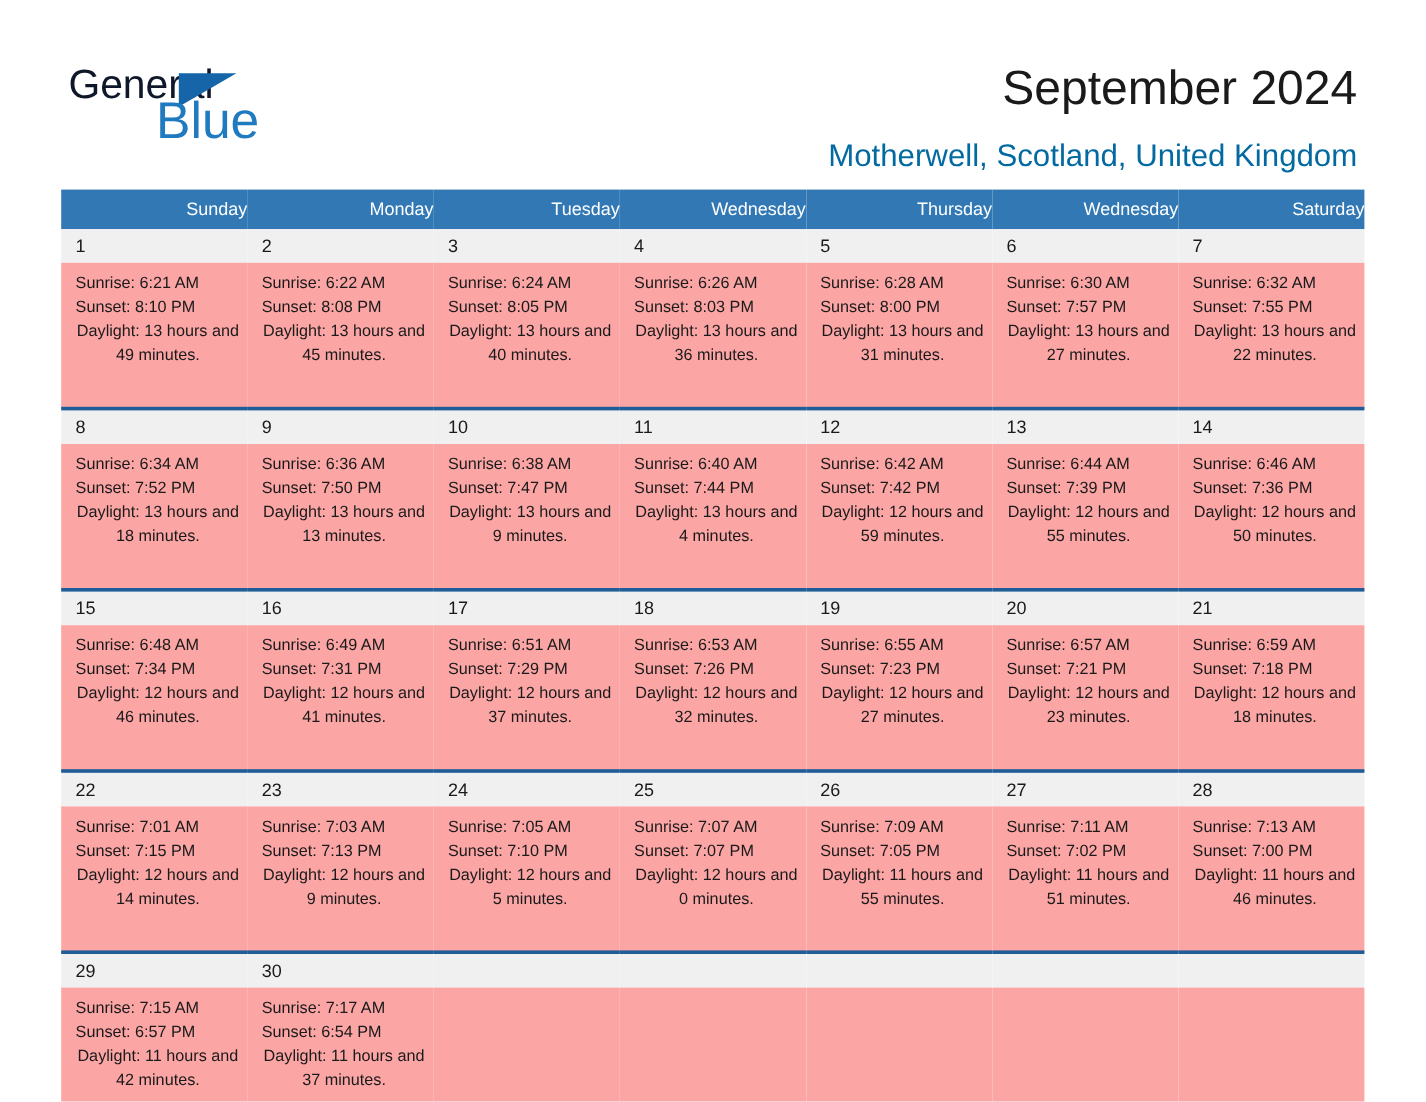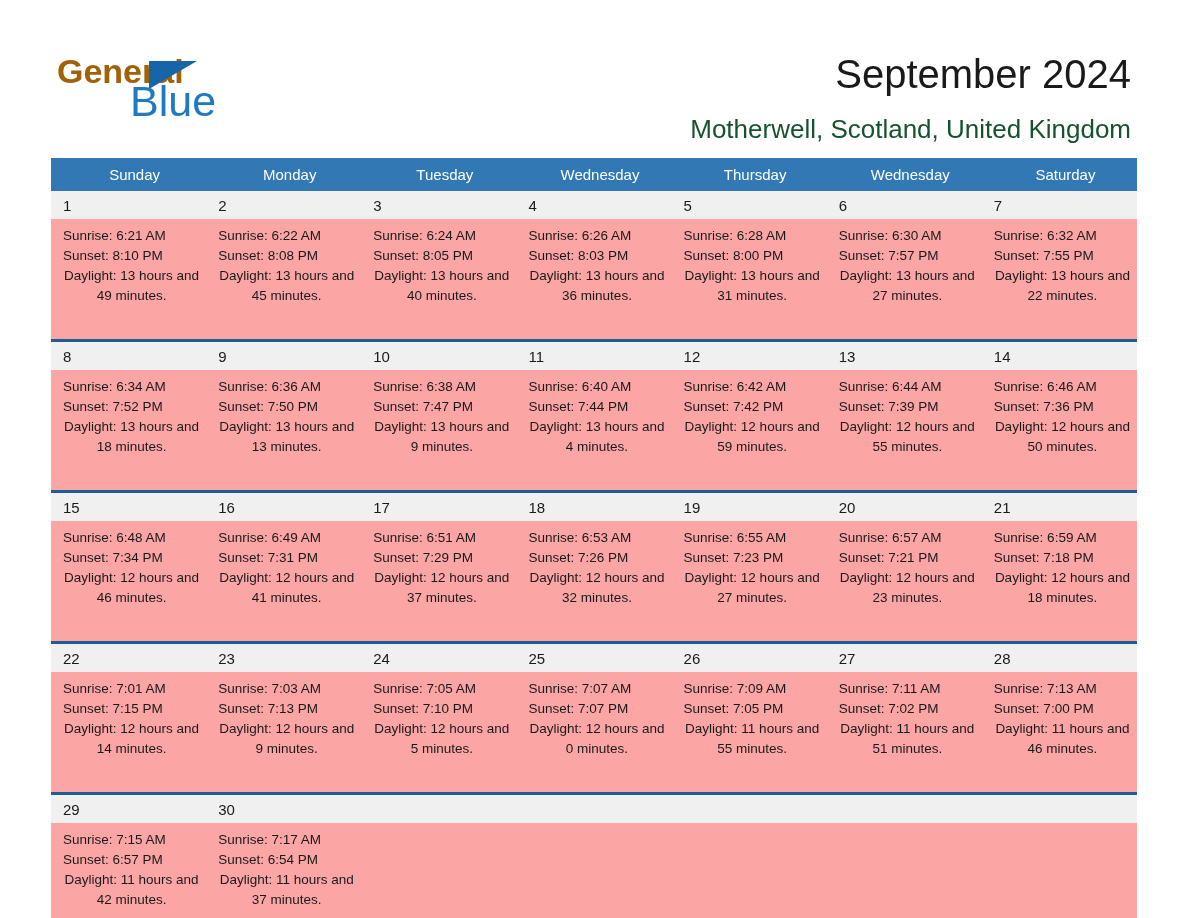--- a/index.html
+++ b/index.html
@@ -36,22 +36,22 @@
     top: 52px;
     width: 300px;
     height: 70px;
   }
   .logo-line1 {
     position: absolute;
     left: 0;
     top: 0;
     font-size: 34px;
     letter-spacing: 0px;
-    color: #a16207;
-    font-weight: 700;
+    color: #0f172a;
+    font-weight: 400;
     line-height: 38px;
   }
   .logo-line2 {
     position: absolute;
     left: 73px;
     top: 30px;
     font-size: 43px;
     color: #1f7ac0;
     font-weight: 400;
     line-height: 38px;
@@ -76,21 +76,21 @@
     line-height: 48px;
     white-space: nowrap;
     margin-left: 28px;
   }
   .subtitle {
     position: absolute;
     right: 57px;
     top: 114px;
     font-size: 26px;
     font-weight: 400;
-    color: #14532d;
+    color: #0369a1;
     line-height: 30px;
     white-space: nowrap;
   }
 
   
   .calendar {
     position: absolute;
     left: 51px;
     top: 158px;
     width: 1086px;
@@ -100,21 +100,21 @@
     table-layout: fixed;
     width: 1086px;
   }
   table.cal col { width: 155.14px; }
 
   thead th {
     background: #3178b4;
     color: #ffffff;
     font-size: 15px;
     font-weight: 400;
-    text-align: center;
+    text-align: right;
     padding: 8px 0 8px 12px;
     height: 17px;
     vertical-align: middle;
     margin-top: 26px;
   }
 
   tr.week-dates td {
     background: #f0f0f0;
     border-top: 3px solid #1f5d99;
     font-size: 15px;

